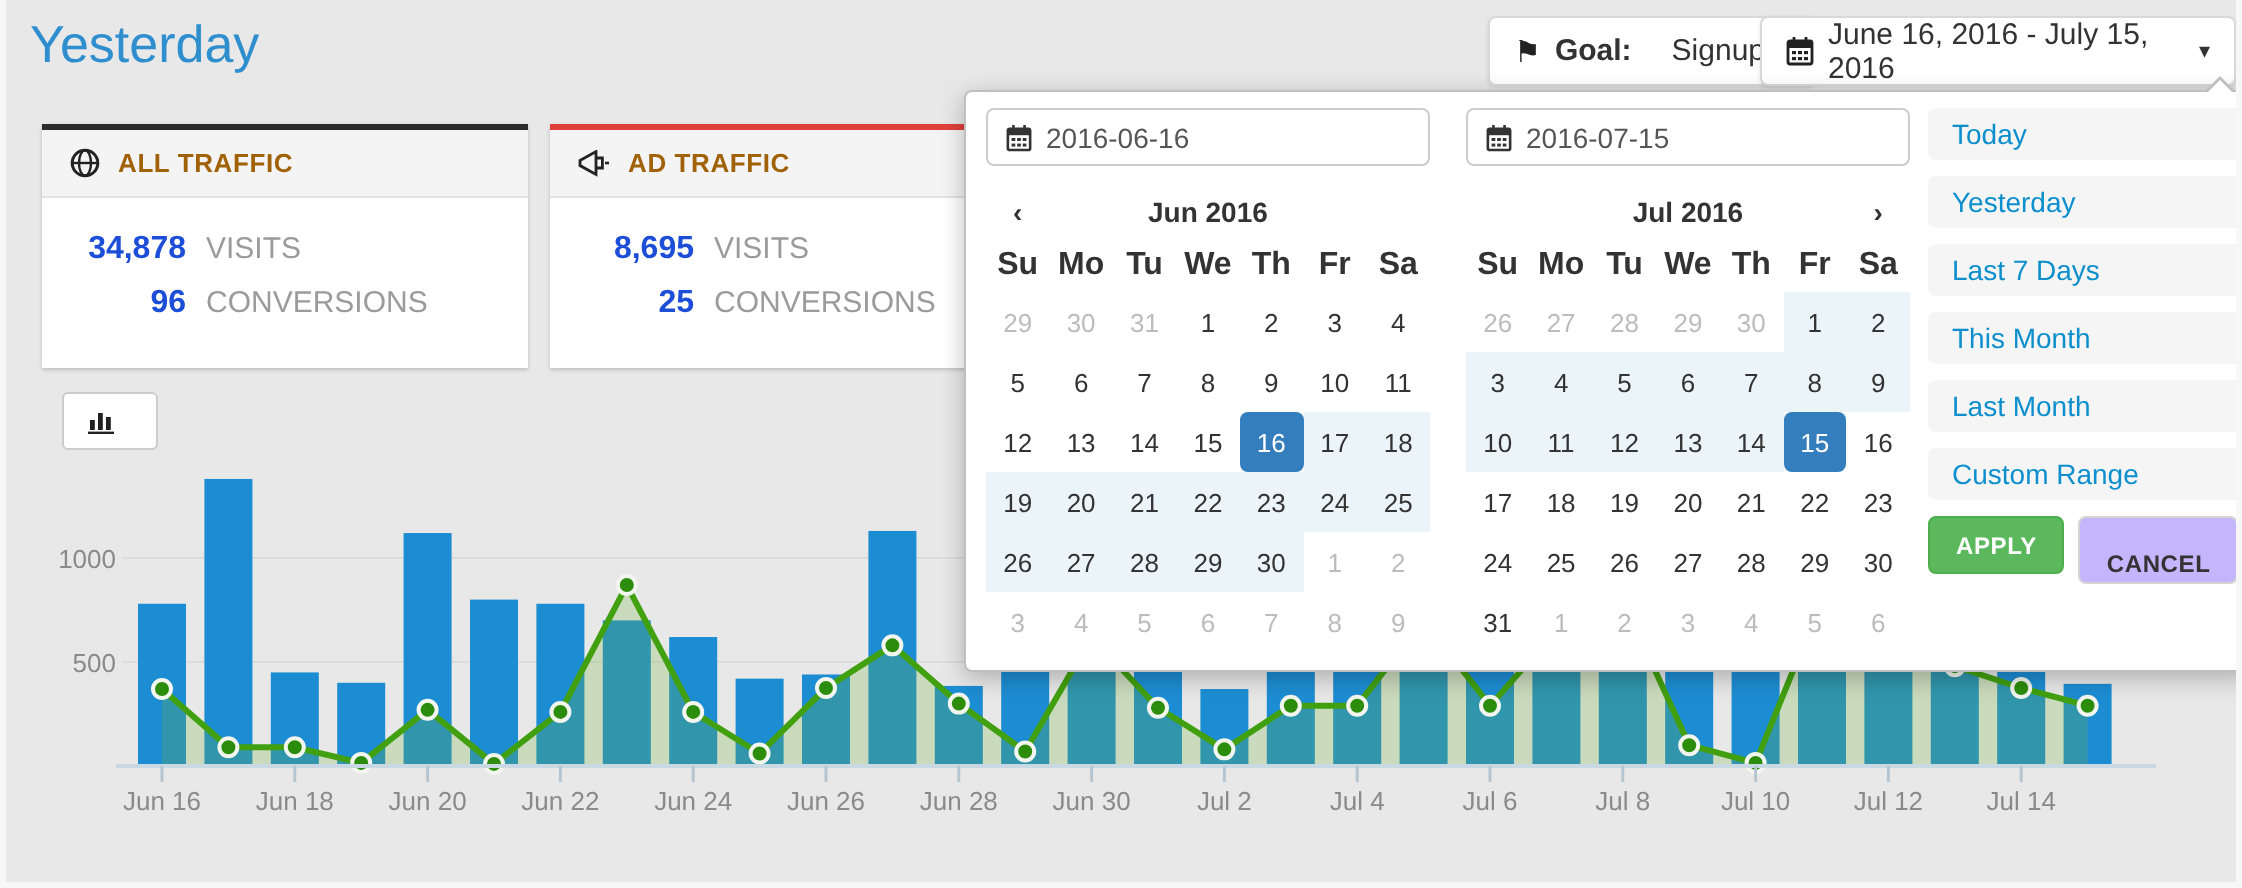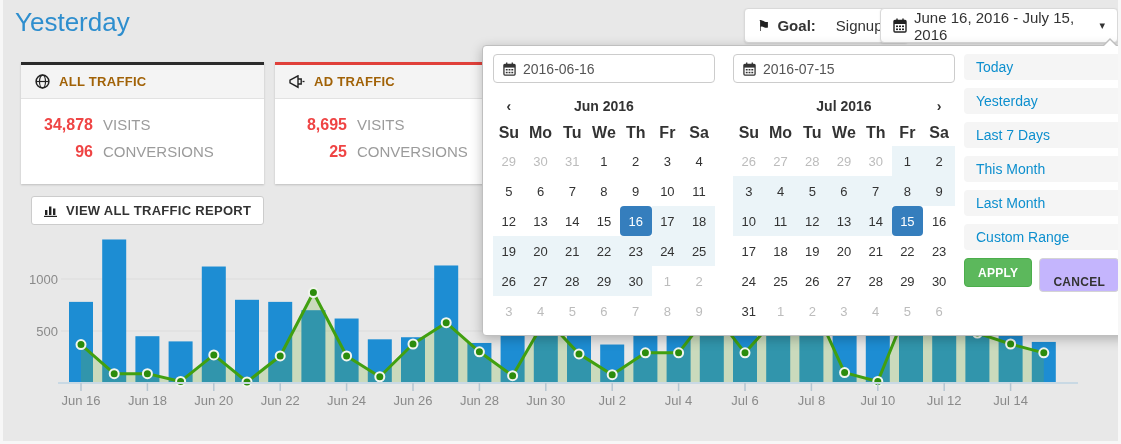--- a/index.html
+++ b/index.html
@@ -30,21 +30,21 @@
   .card-1 { left:18px; border-top:3px solid #2b2b2b; }
   .card-2 { left:272px; width:250px; border-top:3px solid #e0403a; }
   .card-head {
     height:34px; background:#f4f4f4; border-bottom:1px solid #e2e2e2;
     display:flex; align-items:center; padding-left:14px;
     font-size:13px; font-weight:bold; color:#a16207; letter-spacing:.3px;
   }
   .card-head .ico { margin-right:9px; display:flex; }
   .card-body { padding:12px 14px 0 14px; }
   .stat-row { line-height:27px; white-space:nowrap; }
-  .num { display:inline-block; width:58px; text-align:right; font-weight:bold; font-size:16px; color:#ef4444; margin-right:10px; }
+  .num { display:inline-block; width:58px; text-align:right; font-weight:bold; font-size:16px; color:#1d4ed8; margin-right:10px; }
   .lbl { font-size:15px; color:#9b9b9b; }
   
   .report-btn {
     position:absolute; left:28px; top:196px; height:29px; background:#fff; border:1px solid #ccc;
     border-radius:3px; display:flex; align-items:center; padding:0 12px;
     font-size:13px; font-weight:bold; color:#333; letter-spacing:.3px; z-index:3; cursor:pointer;
     font-family:inherit;
   }
   .report-btn .ico { margin-right:8px; display:flex; }
   
@@ -262,21 +262,20 @@
   <span class="ico">
     <svg width="14" height="13" viewBox="0 0 14 13">
         <g fill="#222">
           <rect x="1" y="6" width="2.4" height="5"></rect>
           <rect x="5" y="2.5" width="2.4" height="8.5"></rect>
           <rect x="9" y="4.5" width="2.4" height="6.5"></rect>
         </g>
         <line x1="0" y1="12.4" x2="13" y2="12.4" stroke="#222" stroke-width="1.2"></line>
       </svg>
   </span>
-  <span>VIEW ALL TRAFFIC REPORT</span>
 </button>
 
 <div class="drp">
   <div class="drp-caret"></div>
 
   <div class="date-input di-start">
     <span class="ico">
       <svg width="13" height="14" viewBox="0 0 14 15">
           <rect x="1" y="2.5" width="12" height="11.5" rx="1" fill="none" stroke="#333" stroke-width="1.4"></rect>
           <rect x="1" y="2.5" width="12" height="3.5" fill="#333"></rect>

